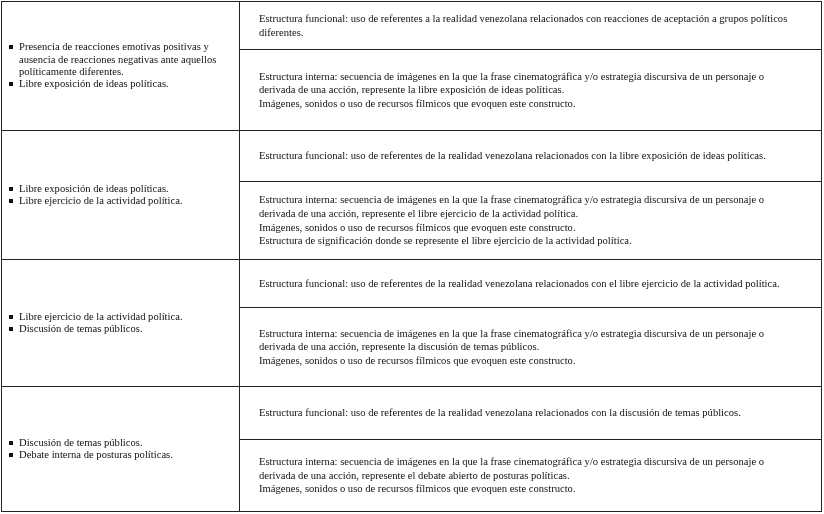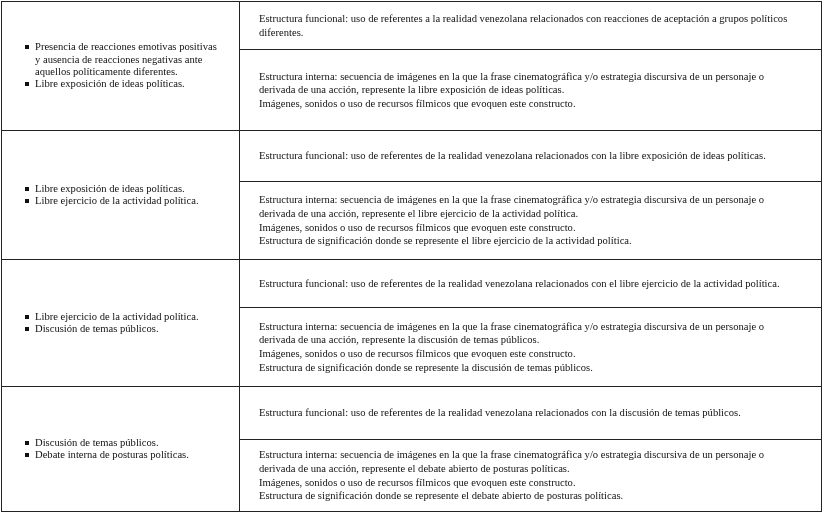--- a/index.html
+++ b/index.html
@@ -5,21 +5,21 @@
   html, body { margin: 0; padding: 0; background: #ffffff; }
   body { width: 824px; height: 514px; overflow: hidden; position: relative;
          font-family: "Liberation Serif", "DejaVu Serif", serif; color: #111; }
   .tbl { position: absolute; left: 1px; top: 1px; width: 821px; height: 511px;
          border: 1px solid #222; box-sizing: border-box; }
   .grp { position: absolute; left: 0; width: 100%; border-top: 1px solid #222; box-sizing: border-box; }
   .grp.first { border-top: none; }
   .left { position: absolute; left: 0; top: 0; bottom: 0; width: 238px;
           border-right: 1px solid #222; box-sizing: border-box;
           display: flex; align-items: center; }
-  .left ul { margin: 16px; padding: 0 6px 0 6px; list-style: none; }
+  .left ul { margin: 0; padding: 0 6px 0 6px; list-style: none; }
   .left li { font-size: 10.6px; line-height: 12.4px; padding-left: 11px; position: relative; }
   .left li::before { content: ""; position: absolute; left: 1px; top: 4px; width: 4px; height: 4px; background: #111; }
   .right { position: absolute; left: 238px; right: 0; top: 0; bottom: 0; }
   .cell { position: absolute; left: 0; right: 0; box-sizing: border-box;
           padding: 0 8px 0 7px; display: flex; align-items: center; }
   .cell.f { top: 0; }
   .cell.i { border-top: 1px solid #222; bottom: 0; justify-content: center; }
   .cell p { margin: 12px; font-size: 10.6px; line-height: 13.6px; }
 </style>
 </head>
@@ -76,40 +76,38 @@
       </ul>
     </div>
     <div class="right">
       <div class="cell f" style="height:47px;">
         <p>Estructura funcional: uso de referentes de la realidad venezolana relacionados con el libre ejercicio de la actividad política.</p>
       </div>
       <div class="cell i" style="top:47px;">
         <p>
           <span>Estructura interna: secuencia de imágenes en la que la frase cinematográfica y/o estrategia discursiva de un personaje o derivada de una acción, represente la discusión de temas públicos.</span><br>
           <span>Imágenes, sonidos o uso de recursos fílmicos que evoquen este constructo.</span><br>
-          <span>Estructura de significación donde se represente la discusión de temas públicos.</span>
         </p>
       </div>
     </div>
   </div>
 
   <div class="grp" style="top:384px;height:125px;">
     <div class="left">
       <ul>
         <li>Discusión de temas públicos.</li>
         <li>Debate interna de posturas políticas.</li>
       </ul>
     </div>
     <div class="right">
       <div class="cell f" style="height:52px;">
         <p>Estructura funcional: uso de referentes de la realidad venezolana relacionados con la discusión de temas públicos.</p>
       </div>
       <div class="cell i" style="top:52px;">
         <p>
           <span>Estructura interna: secuencia de imágenes en la que la frase cinematográfica y/o estrategia discursiva de un personaje o derivada de una acción, represente el debate abierto de posturas políticas.</span><br>
           <span>Imágenes, sonidos o uso de recursos fílmicos que evoquen este constructo.</span><br>
-          <span>Estructura de significación donde se represente el debate abierto de posturas políticas.</span>
         </p>
       </div>
     </div>
   </div>
 
 </div>
 
 </body></html>

